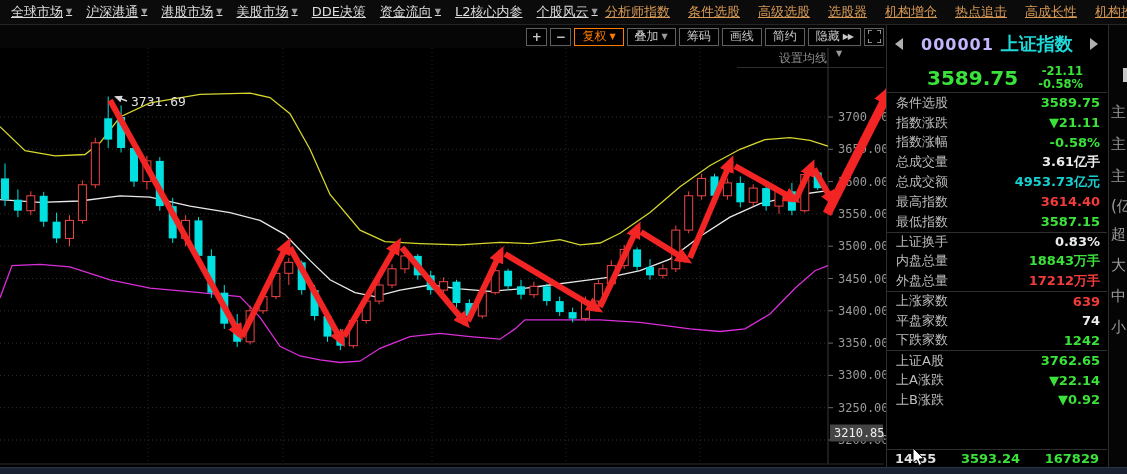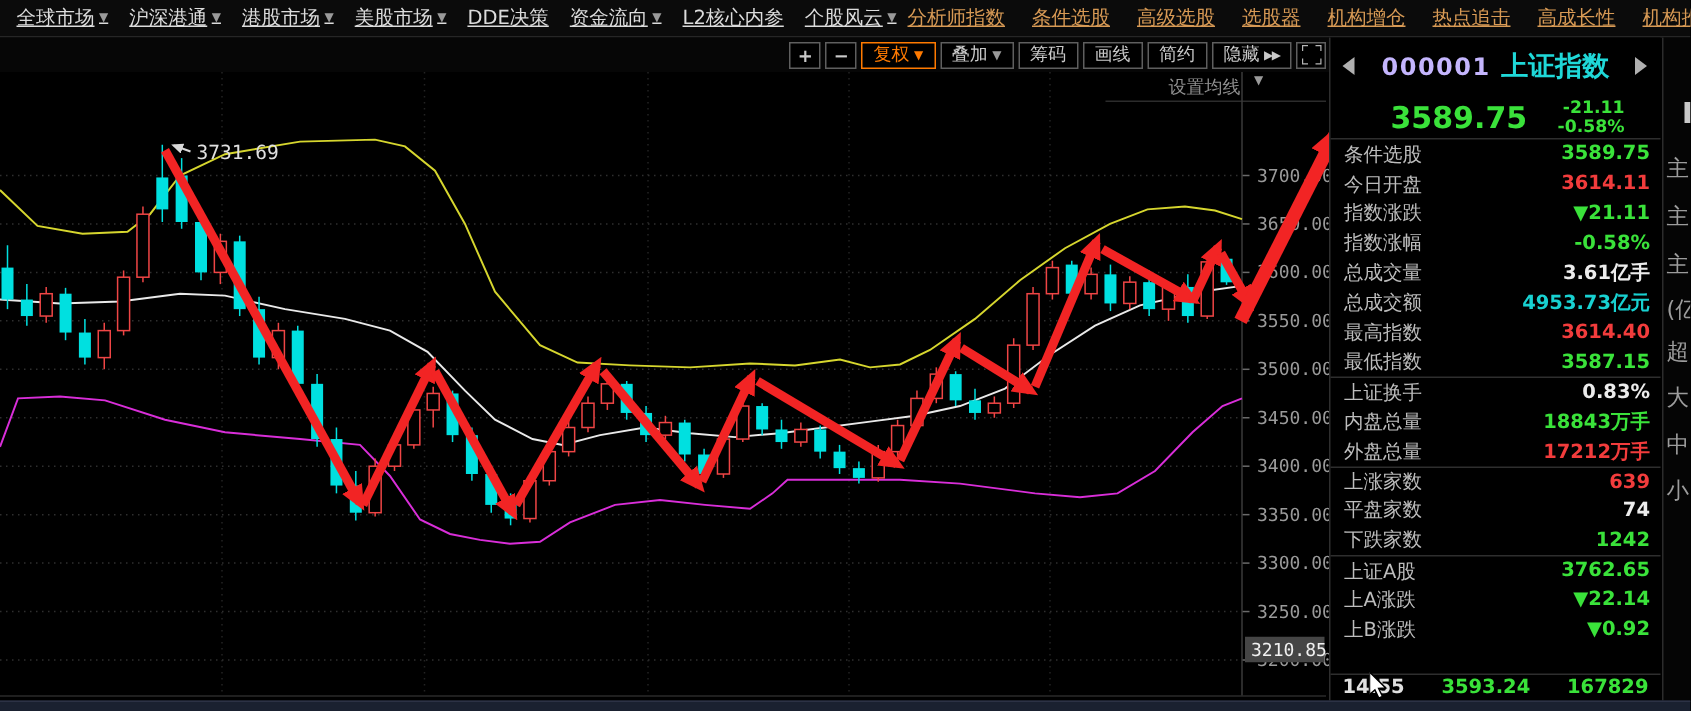--- a/index.html
+++ b/index.html
@@ -404,24 +404,20 @@
       <div>-21.11</div>
       <div>-0.58%</div>
     </div>
   </div>
   <div class="qp-rows">
       <div class="qrow">
         <span class="qlabel">条件选股</span>
         <span class="qval green">3589.75</span>
       </div>
       <div class="qrow">
-        <span class="qlabel">今日开盘</span>
-        <span class="qval red">3614.11</span>
-      </div>
-      <div class="qrow">
         <span class="qlabel">指数涨跌</span>
         <span class="qval green">▼21.11</span>
       </div>
       <div class="qrow">
         <span class="qlabel">指数涨幅</span>
         <span class="qval green">-0.58%</span>
       </div>
       <div class="qrow">
         <span class="qlabel">总成交量</span>
         <span class="qval white">3.61亿手</span>

